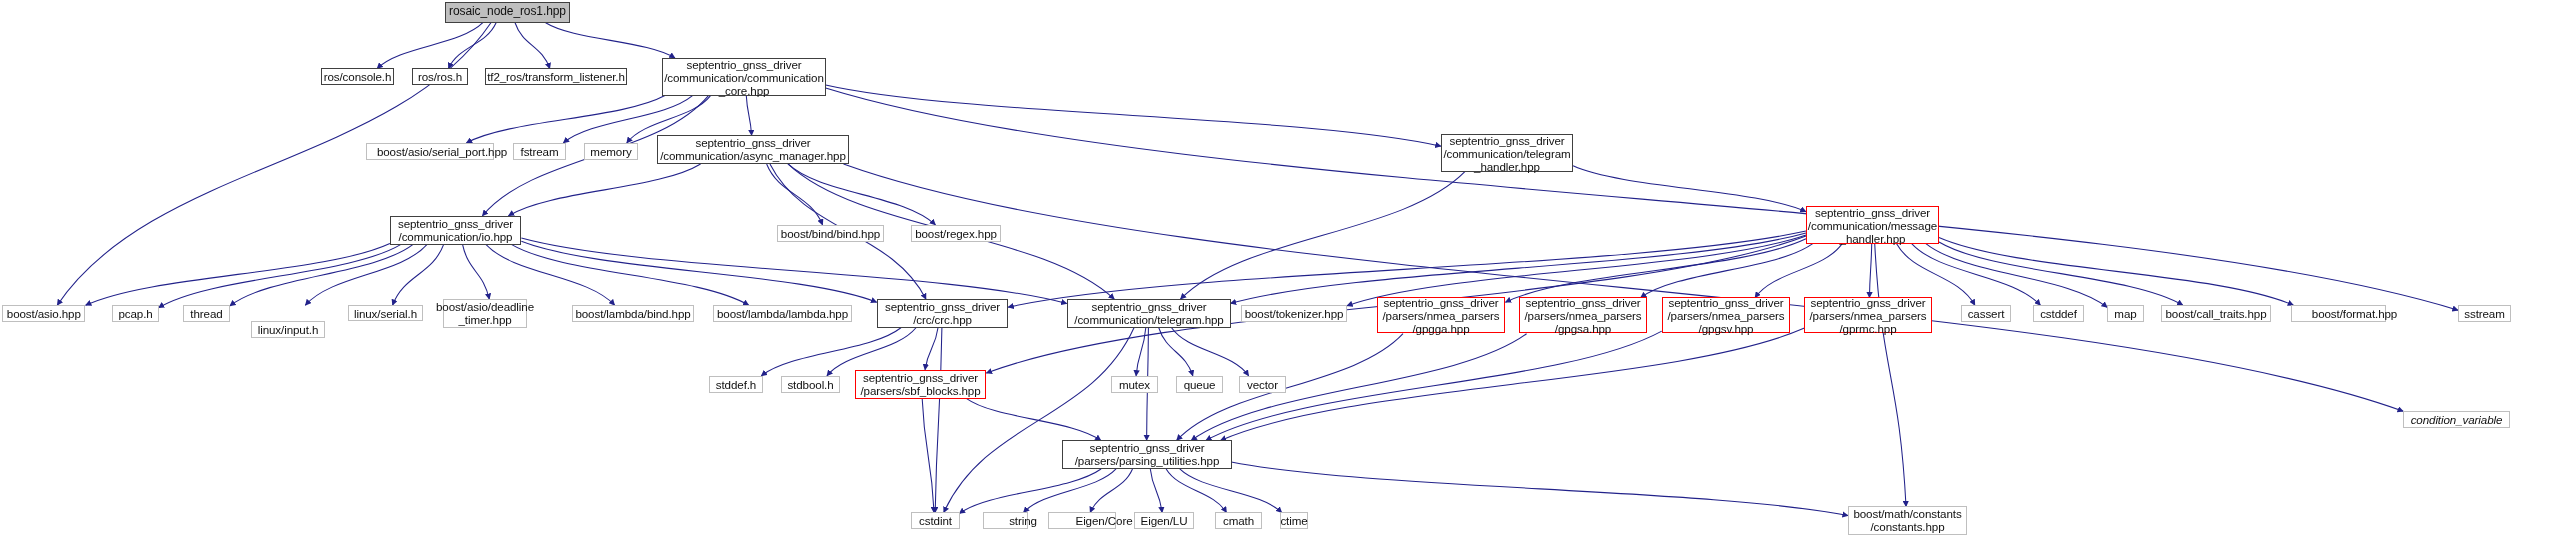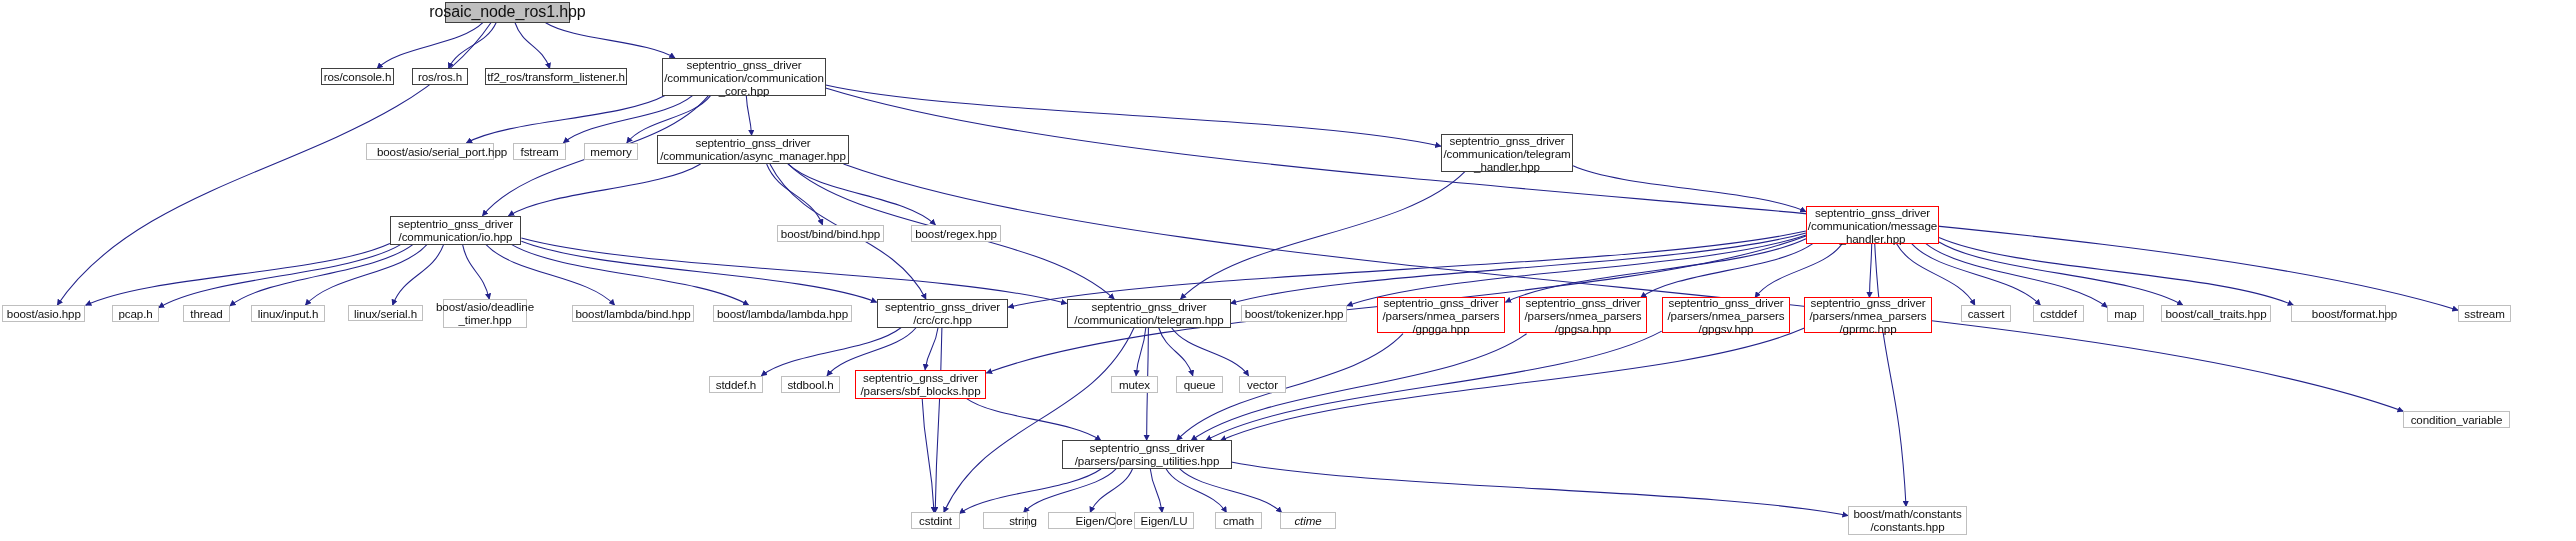--- a/index.html
+++ b/index.html
@@ -36,21 +36,21 @@
     color: #101010;
     font-size: 11.6px;
     line-height: 1.12;
     white-space: pre;
     letter-spacing: -0.1px;
     z-index: 5;
   }
   .node.root {
     background: #bfbfbf;
     border: 1.5px solid #404040;
-    font-size: 16px;
+    font-size: 12px;
   }
   .node.hdr {
     border: 1.5px solid #404040;
   }
   .node.hl {
     border: 1.5px solid #ff0000;
   }
 </style>
 </head>
 <body>
@@ -147,21 +147,21 @@
     <div class="node hdr" style="left: 390px; top: 216px; width: 131px; height: 28.5px;">septentrio_gnss_driver
 /communication/io.hpp</div>
     <div class="node" style="left: 777px; top: 225px; width: 107px; height: 17.3px;">boost/bind/bind.hpp</div>
     <div class="node" style="left: 911px; top: 225px; width: 90px; height: 17.3px;">boost/regex.hpp</div>
     <div class="node hl" style="left: 1806px; top: 206px; width: 133px; height: 38px;">septentrio_gnss_driver
 /communication/message
 _handler.hpp</div>
     <div class="node" style="left: 2.3px; top: 305px; width: 83px; height: 17.3px;">boost/asio.hpp</div>
     <div class="node" style="left: 112px; top: 305px; width: 47px; height: 17.3px;">pcap.h</div>
     <div class="node" style="left: 183px; top: 305px; width: 47px; height: 17.3px;">thread</div>
-    <div class="node" style="left: 251px; top: 305px; width: 74px; height: 17.3px;">linux/input.h</div>
+    <div class="node" style="left: 251px; top: 321px; width: 74px; height: 17.3px;">linux/input.h</div>
     <div class="node" style="left: 348px; top: 305px; width: 75px; height: 16px;">linux/serial.h</div>
     <div class="node" style="left: 443px; top: 299px; width: 84px; height: 28.5px;">boost/asio/deadline
 _timer.hpp</div>
     <div class="node" style="left: 572px; top: 305px; width: 122px; height: 17.3px;">boost/lambda/bind.hpp</div>
     <div class="node" style="left: 713px; top: 305px; width: 139px; height: 17.3px;">boost/lambda/lambda.hpp</div>
     <div class="node hdr" style="left: 877px; top: 299px; width: 131px; height: 28.5px;">septentrio_gnss_driver
 /crc/crc.hpp</div>
     <div class="node hdr" style="left: 1067px; top: 299px; width: 164px; height: 28.5px;">septentrio_gnss_driver
 /communication/telegram.hpp</div>
     <div class="node" style="left: 1241px; top: 305px; width: 106px; height: 17.3px;">boost/tokenizer.hpp</div>
@@ -183,25 +183,25 @@
     <div class="node" style="left: 2161px; top: 305px; width: 110px; height: 17.3px;">boost/call_traits.hpp</div>
     <div class="node" style="left: 2291px; top: 305px; width: 95px; height: 17.3px; padding-left: 32px;">boost/format.hpp</div>
     <div class="node" style="left: 2458px; top: 305px; width: 53px; height: 17.3px;">sstream</div>
     <div class="node" style="left: 709px; top: 376px; width: 54px; height: 17.3px;">stddef.h</div>
     <div class="node" style="left: 781px; top: 376px; width: 59px; height: 17.3px;">stdbool.h</div>
     <div class="node hl" style="left: 855px; top: 370px; width: 131px; height: 28.5px;">septentrio_gnss_driver
 /parsers/sbf_blocks.hpp</div>
     <div class="node" style="left: 1111px; top: 376px; width: 47px; height: 17.3px;">mutex</div>
     <div class="node" style="left: 1176px; top: 376px; width: 47px; height: 17.3px;">queue</div>
     <div class="node" style="left: 1239px; top: 376px; width: 47px; height: 17.3px;">vector</div>
-    <div class="node" style="left: 2403px; top: 411px; width: 107px; height: 17.3px;">condition_variable</div>
+    <div class="node" style="left: 2403px; top: 411px; width: 107px; height: 17.3px; font-style: italic;">condition_variable</div>
     <div class="node hdr" style="left: 1062px; top: 440px; width: 170px; height: 28.5px;">septentrio_gnss_driver
 /parsers/parsing_utilities.hpp</div>
     <div class="node" style="left: 911px; top: 512px; width: 49px; height: 17.3px;">cstdint</div>
     <div class="node" style="left: 983px; top: 512px; width: 45px; height: 17.3px; padding-left: 35px;">string</div>
     <div class="node" style="left: 1048px; top: 512px; width: 68px; height: 17.3px; padding-left: 44px;">Eigen/Core</div>
     <div class="node" style="left: 1134px; top: 512px; width: 60px; height: 17.3px;">Eigen/LU</div>
     <div class="node" style="left: 1215px; top: 512px; width: 47px; height: 17.3px;">cmath</div>
-    <div class="node" style="left: 1280px; top: 512px; width: 56px; height: 17.3px; font-style: italic;">ctime</div>
+    <div class="node" style="left: 1280px; top: 512px; width: 28px; height: 17.3px;">ctime</div>
     <div class="node" style="left: 1848px; top: 506px; width: 119px; height: 28.5px;">boost/math/constants
 /constants.hpp</div>
   </div>
 
 
 </body></html>

